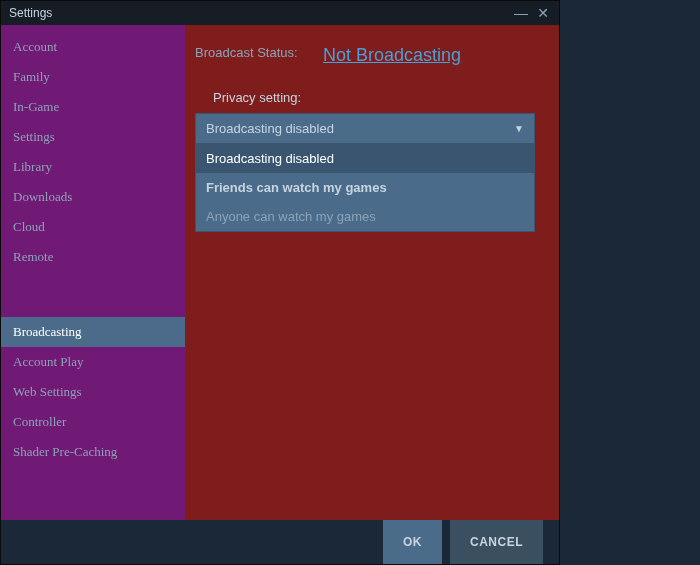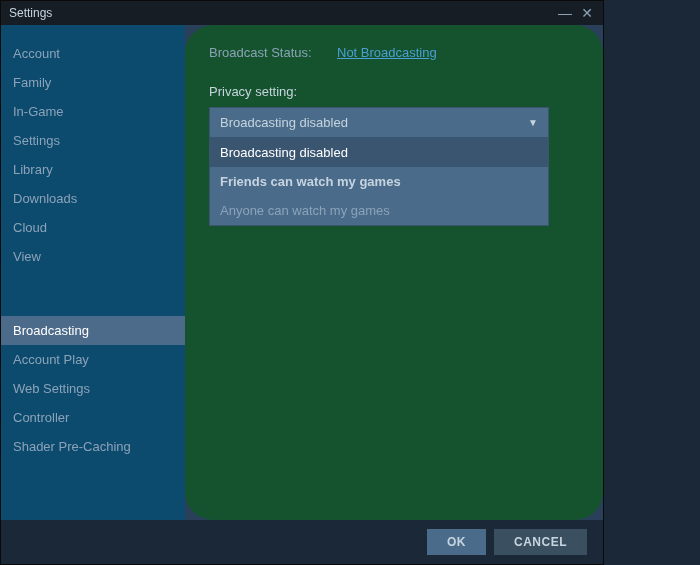--- a/index.html
+++ b/index.html
@@ -7,21 +7,21 @@
       width: 700px;
       height: 565px;
       background: #1b2838;
       font-family: Arial, sans-serif;
       font-size: 13px;
       color: #c6d4df;
       overflow: hidden;
     }
 
     .window {
-      width: 604px;
+      width: 560px;
       height: 565px;
       background: #2a3f5a;
       display: flex;
       flex-direction: column;
       border: 1px solid #0a0a0a;
     }
 
     .title-bar {
       background: #171d25;
       height: 24px;
@@ -52,75 +52,76 @@
     }
 
     .content {
       display: flex;
       flex: 1;
       overflow: hidden;
     }
 
     .sidebar {
       width: 184px;
-      background: #0c4a6e;
+      background: #701a75;
       flex-shrink: 0;
-      padding-top: 14px;
+      padding-top: 7px;
       overflow-y: auto;
+      font-family: Liberation Serif, serif;
     }
 
     .sidebar-item {
       padding: 7px 12px;
       cursor: pointer;
       color: #8ba3b8;
       font-size: 13px;
       white-space: nowrap;
     }
 
     .sidebar-item.active {
       background: #4c6b8a;
       color: #ffffff;
       margin-top: 45px;
     }
 
     .main-panel {
       flex: 1;
-      background: #14532d;
-      padding: 20px 24px;
+      background: #7f1d1d;
+      padding: 20px 10px;
       display: flex;
       flex-direction: column;
       overflow: auto;
-      border-radius: 28px;
     }
 
     .info-row {
       display: flex;
       gap: 8px;
       margin-bottom: 4px;
     }
 
     .info-label {
       color: #8ba3b8;
       font-size: 13px;
       min-width: 120px;
     }
 
     .info-link {
       color: #4b9fd4;
-      font-size: 13px;
+      font-size: 18px;
       text-decoration: underline;
       cursor: pointer;
       text-align: right;
     }
 
     .section-title {
       color: #c6d4df;
       font-size: 13px;
       margin-top: 20px;
       margin-bottom: 8px;
+      margin-left: 18px;
     }
 
     .dropdown-container {
       position: relative;
       width: 340px;
     }
 
     .dropdown-header {
       background: #4a6b8a;
       border: 1px solid #3a5570;
@@ -163,21 +164,20 @@
 
     .dropdown-option.bold {
       font-weight: bold;
       color: #c6d4df;
     }
 
     .footer {
       background: #1b2838;
       height: 44px;
       display: flex;
-      align-items: center;
       justify-content: flex-end;
       padding: 0 16px;
       gap: 8px;
       flex-shrink: 0;
     }
 
     .footer-btn {
       padding: 6px 20px;
       font-size: 12px;
       cursor: pointer;
@@ -211,21 +211,21 @@
   <div class="content">
 
     <div class="sidebar">
     <div class="sidebar-item">Account</div>
         <div class="sidebar-item">Family</div>
         <div class="sidebar-item">In-Game</div>
         <div class="sidebar-item">Settings</div>
         <div class="sidebar-item">Library</div>
         <div class="sidebar-item">Downloads</div>
         <div class="sidebar-item">Cloud</div>
-        <div class="sidebar-item">View</div>
+        <div class="sidebar-item">Remote</div>
         <div class="sidebar-item active">Broadcasting</div>
         <div class="sidebar-item">Account Play</div>
         <div class="sidebar-item">Web Settings</div>
         <div class="sidebar-item">Controller</div>
         <div class="sidebar-item">Shader Pre-Caching</div>
       </div>
 
     <div class="main-panel">
       <div class="info-row">
         <span class="info-label">Broadcast Status:</span>

